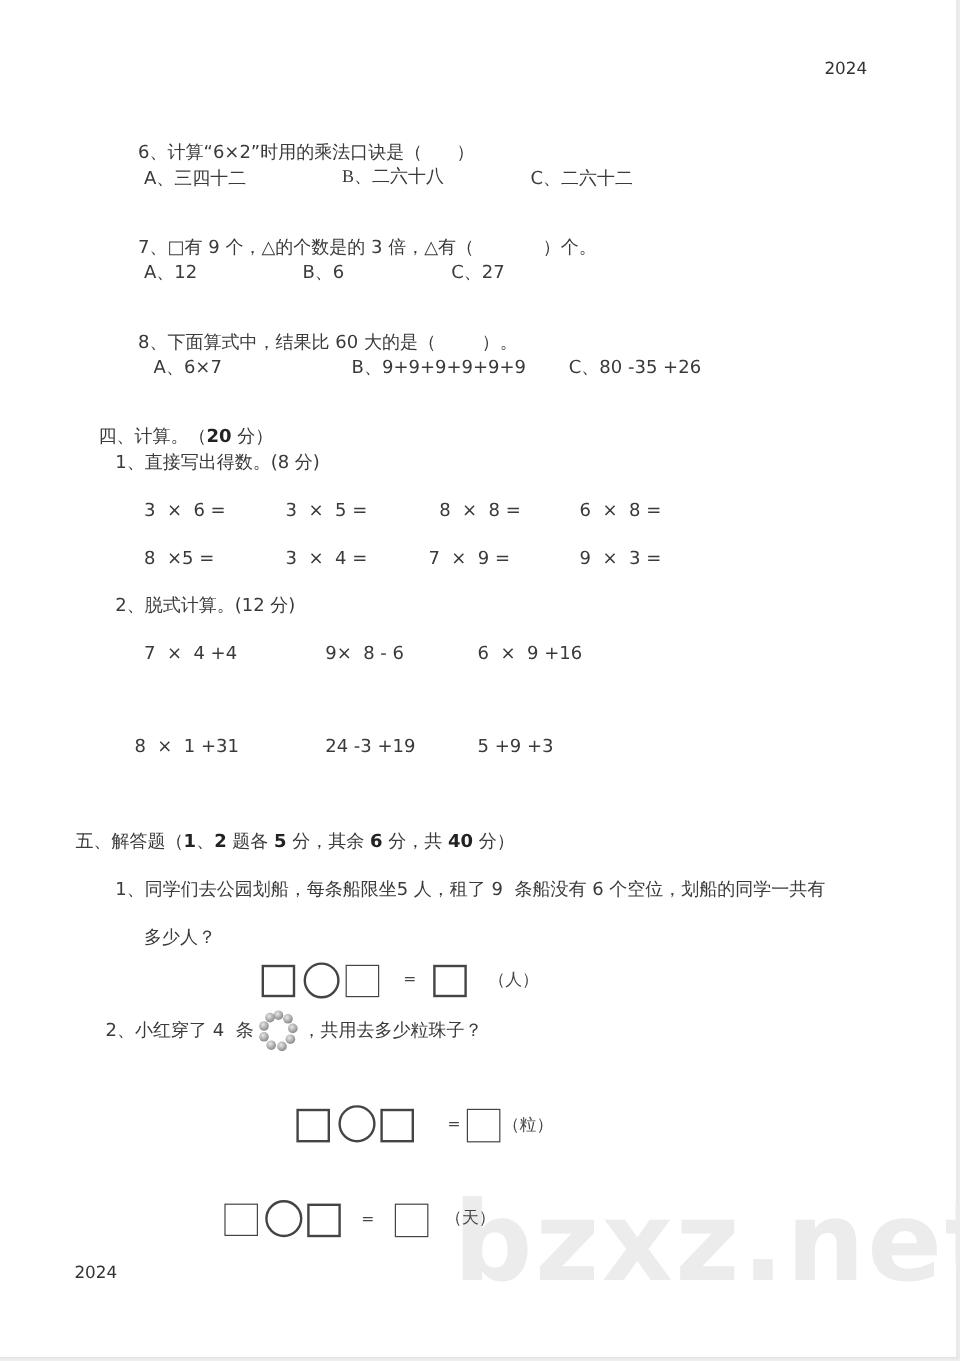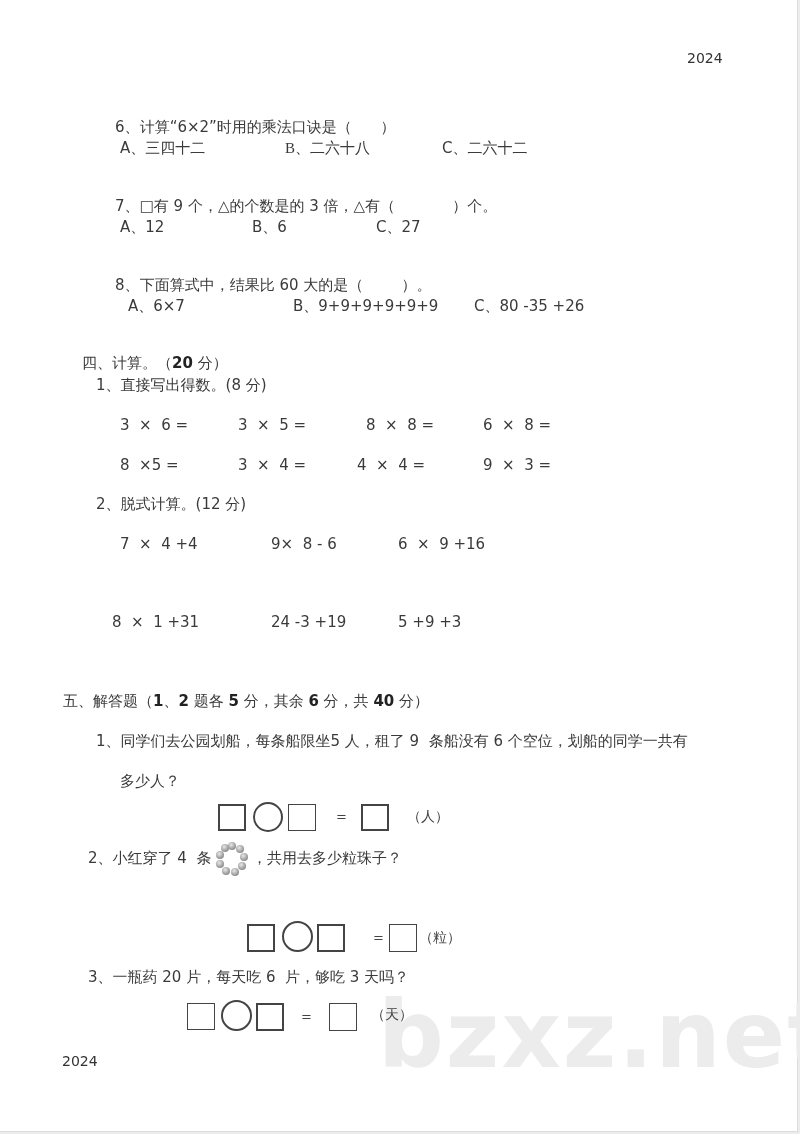--- a/index.html
+++ b/index.html
@@ -51,21 +51,21 @@
   </div>
   <div class="t" style="left:96px;top:376px;">1、直接写出得数。(8 分)</div>
 
   <div class="t" style="left:120px;top:416px;">3  ×  6 =</div>
   <div class="t" style="left:238px;top:416px;">3  ×  5 =</div>
   <div class="t" style="left:366px;top:416px;">8  ×  8 =</div>
   <div class="t" style="left:483px;top:416px;">6  ×  8 =</div>
 
   <div class="t" style="left:120px;top:456px;">8  ×5 =</div>
   <div class="t" style="left:238px;top:456px;">3  ×  4 =</div>
-  <div class="t" style="left:357px;top:456px;">4  ×  4 =</div>
+  <div class="t" style="left:357px;top:456px;">7  ×  9 =</div>
   <div class="t" style="left:483px;top:456px;">9  ×  3 =</div>
 
   <div class="t" style="left:96px;top:495px;">2、脱式计算。(12 分)</div>
 
   <div class="t" style="left:120px;top:535px;">7  ×  4 +4</div>
   <div class="t" style="left:271px;top:535px;">9×  8 - 6</div>
   <div class="t" style="left:398px;top:535px;">6  ×  9 +16</div>
 
   <div class="t" style="left:112px;top:613px;">8  ×  1 +31</div>
   <div class="t" style="left:271px;top:613px;">24 -3 +19</div>
@@ -105,21 +105,20 @@
   </svg>
   <div class="t" style="left:252px;top:849px;">，共用去多少粒珠子？</div>
 
   <div class="box" style="left:247px;top:924px;width:28px;height:28px;"></div>
   <div class="circ" style="left:282px;top:921px;width:31px;height:31px;"></div>
   <div class="box" style="left:317px;top:924px;width:28px;height:28px;"></div>
   <div class="eq" style="left:373px;top:930px;">=</div>
   <div class="box" style="left:389px;top:924px;width:28px;height:28px;border-width:1.5px;"></div>
   <div class="unit" style="left:419px;top:929px;">（粒）</div>
 
-  <div class="t" style="left:88px;top:968px;">3、一瓶药 20 片，每天吃 6  片，够吃 3 天吗？</div>
 
   <div class="watermark">bzxz.net</div>
 
   <div class="box" style="left:187px;top:1003px;width:28px;height:27px;border-width:1.5px;"></div>
   <div class="circ" style="left:221px;top:1000px;width:31px;height:31px;"></div>
   <div class="box" style="left:256px;top:1003px;width:28px;height:28px;"></div>
   <div class="eq" style="left:301px;top:1009px;">=</div>
   <div class="box" style="left:329px;top:1003px;width:28px;height:28px;border-width:1.5px;"></div>
   <div class="unit" style="left:371px;top:1006px;">（天）</div>
 

